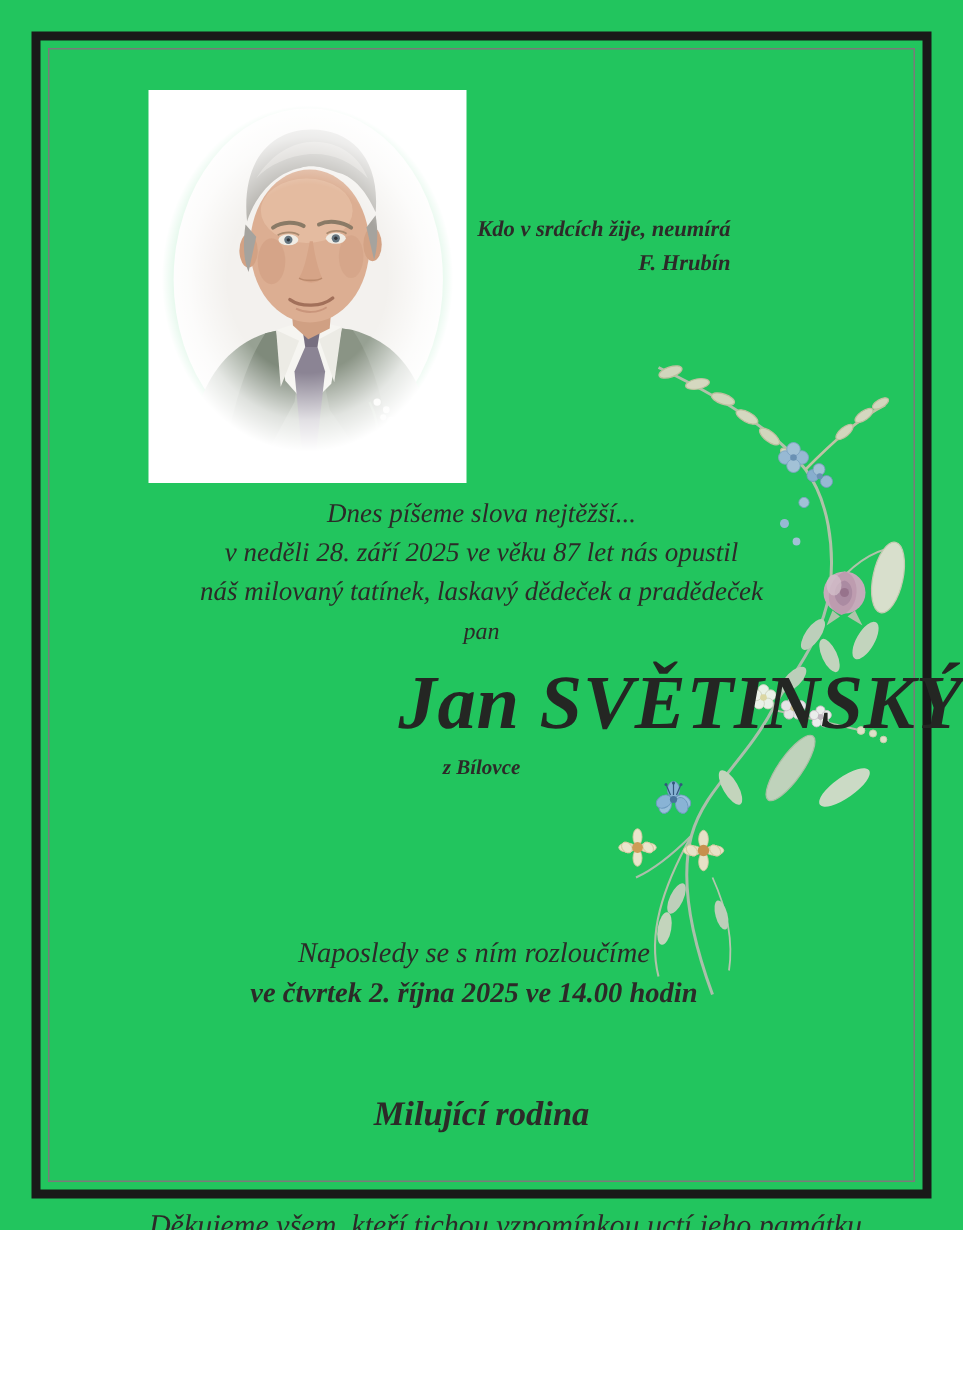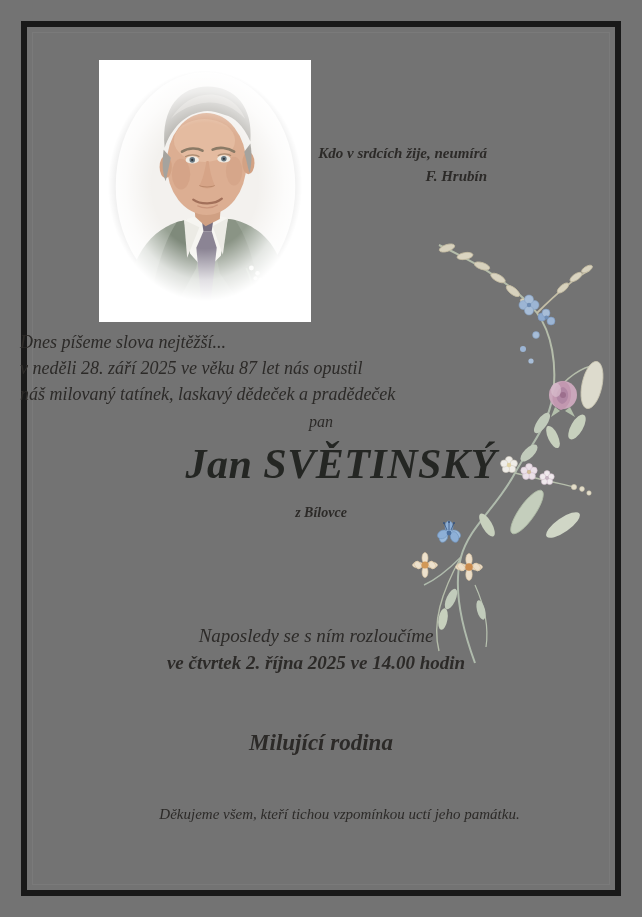--- a/index.html
+++ b/index.html
@@ -1,20 +1,20 @@
 <!DOCTYPE html>
 <html><head>
 <meta charset="utf-8">
 <style>
   html,body{margin:0;padding:0;background:#ffffff;}
   .page{
     position:relative;
-    width:642px;height:917px;
+    width:642px;height:820px;
     margin:0 auto;
-    background:#737373;
+    background:#22c55e;
     font-family:"Liberation Serif","DejaVu Serif",serif;
     font-style:italic;
     color:#2c2a28;
     overflow:hidden;
   }
   .frame-outer{
     position:absolute;inset:21px;
     border:6px solid #191919;
     pointer-events:none;
   }
@@ -39,53 +39,53 @@
     text-align:right;
     font-size:15px;font-weight:bold;line-height:23px;
     white-space:nowrap;
   }
   .floral{
     position:absolute;left:377px;top:225px;width:230px;height:445px;
     pointer-events:none;
   }
   .announcement{
     position:absolute;left:0;right:0;top:329px;
+    text-align:center;
     font-size:18px;line-height:26px;
     font-weight:500;
-    padding-left:20px;
   }
   .title-pan{
     position:absolute;left:0;right:0;top:413px;
     text-align:center;font-size:16px;
   }
   .name{
     position:absolute;left:0;right:0;top:440px;
-    text-align:center;
-    font-size:42px;font-weight:bold;
+    text-align:right;
+    font-size:51px;font-weight:bold;
     letter-spacing:.5px;
     color:#242623;
     margin-left:40px;
   }
   .residence{
     position:absolute;left:0;right:0;top:505px;
     text-align:center;font-size:14px;font-weight:bold;
   }
   .farewell{
     position:absolute;left:0;right:10px;top:622px;
     text-align:center;font-size:19px;line-height:27px;
     font-weight:500;
   }
   .farewell .bold-line{font-weight:bold;}
   .signature{
     position:absolute;left:0;right:0;top:730px;
     text-align:center;font-size:23px;font-weight:bold;
   }
   .thanks{
     position:absolute;left:0;right:0;top:806px;
-    text-align:center;font-size:15px;padding-left:37px;
+    text-align:center;font-size:20px;padding-left:37px;
   }
 </style>
 </head>
 <body>
 
 <div class="page">
 
   <div class="frame-outer"></div>
   <div class="frame-inner"></div>
 

